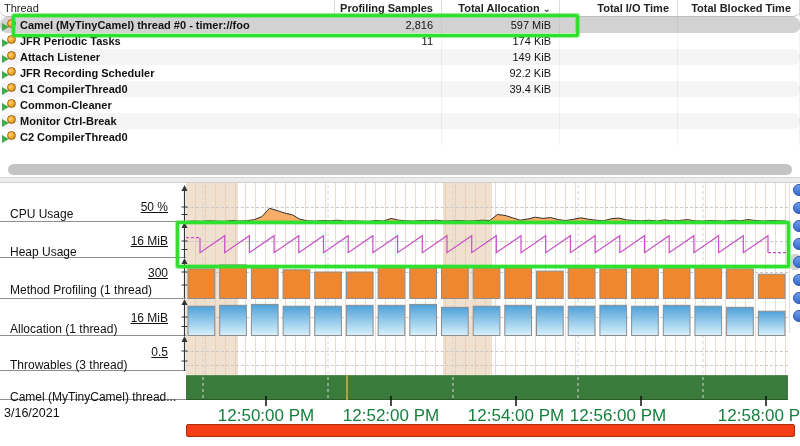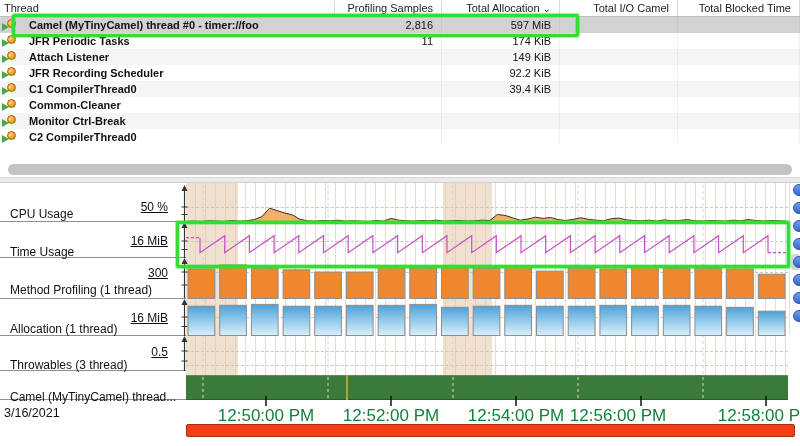--- a/index.html
+++ b/index.html
@@ -1,30 +1,30 @@
 <!DOCTYPE html>
 <html><head>
 <meta charset="utf-8">
 <style>
   html,body{margin:0;padding:0;background:#fff;}
   .app{position:relative;width:800px;height:446px;overflow:hidden;background:#fff;
        font-family:"Liberation Sans","DejaVu Sans",sans-serif;color:#111;}
 
   
   .ttable{position:absolute;left:0;top:0;width:800px;height:156px;overflow:hidden;}
-  .thead,.trow{display:grid;grid-template-columns:335px 107px 118px 118px 1fr;align-items:center;}
+  .thead,.trow{display:grid;grid-template-columns:335px 107px 118px 118px 1fr;align-items:center;border-radius:7px;}
   .thead{height:16px;border-bottom:1px solid #bdbdbd;font-size:11px;color:#222;}
   .thead .cell{border-right:1px solid #dcdcdc;height:100%;display:flex;align-items:center;}
   .trow{height:16px;font-size:11px;}
   .trow.alt{background:#f5f5f5;}
   .trow.sel{background:#d2d2d2;}
   .cell{padding:0 8px 0 2px;white-space:nowrap;overflow:hidden;}
   .cell.num{text-align:right;justify-self:stretch;border-right:1px solid rgba(0,0,0,0.05);height:100%;line-height:16px;}
-  .cell.name{display:flex;align-items:center;gap:12px;font-weight:bold;padding-left:2px;}
-  .thead .h-right{justify-content:flex-end;}
+  .cell.name{display:flex;align-items:center;gap:3px;font-weight:bold;padding-left:2px;}
+  .thead .h-right{justify-content:flex-end;font-weight:bold;}
   .thead .h-left{padding-left:4px;}
   .sortchev{font-size:10px;margin-left:3px;color:#333;}
   .ticon{position:relative;width:15px;height:12px;flex:0 0 15px;}
   .ticon .ball{position:absolute;right:1px;top:0;width:9px;height:9px;border-radius:50%;
                background:radial-gradient(circle at 35% 35%, #ffd37a 0%, #f0a428 55%, #c67712 100%);
                border:1px solid #9a6410;box-sizing:border-box;}
   .ticon .play{position:absolute;left:0;bottom:0;width:0;height:0;
                border-top:4px solid transparent;border-bottom:4px solid transparent;border-left:7px solid #3fae4a;}
   .hscrollbar{position:absolute;left:8px;top:164px;width:784px;height:11px;border-radius:5.5px;background:#c3c3c3;}
   .divider{position:absolute;left:0;top:177px;width:800px;height:6px;background:#ebebeb;
@@ -62,21 +62,21 @@
 <div class="app">
 
   <div class="ttable">
     <div class="thead">
       <div class="cell h-left">Thread</div>
       <div class="cell h-right">Profiling Samples</div>
       <div class="cell h-right">
         <span>Total Allocation</span>
           <span class="sortchev">⌄</span>
       </div>
-      <div class="cell h-right">Total I/O Camel</div>
+      <div class="cell h-right">Total I/O Time</div>
       <div class="cell h-right">Total Blocked Time</div>
     </div>
 
     <div class="trow sel">
       <div class="cell name">
           <span class="ticon">
             <i class="play"></i>
             <i class="ball"></i>
           </span>
           <span>Camel (MyTinyCamel) thread #0 - timer://foo</span>
@@ -183,21 +183,21 @@
   <div class="annot" style="left:12px;top:14px;width:561px;height:17px;"></div>
   <div class="divider"></div>
 
   <div class="timeline">
 
     <div class="lrow" style="top:0;height:39px;">
       <span class="lbl">CPU Usage</span>
       <span class="scale" style="top:17px;">50 %</span>
     </div>
     <div class="lrow" style="top:39px;height:36px;">
-      <span class="lbl">Time Usage</span>
+      <span class="lbl">Heap Usage</span>
       <span class="scale" style="top:12px;">16 MiB</span>
     </div>
     <div class="lrow" style="top:75px;height:41px;">
       <span class="lbl">Method Profiling (1 thread)</span>
       <span class="scale" style="top:8px;">300</span>
     </div>
     <div class="lrow" style="top:116px;height:37px;">
       <span class="lbl">Allocation (1 thread)</span>
       <span class="scale" style="top:12px;">16 MiB</span>
     </div>

